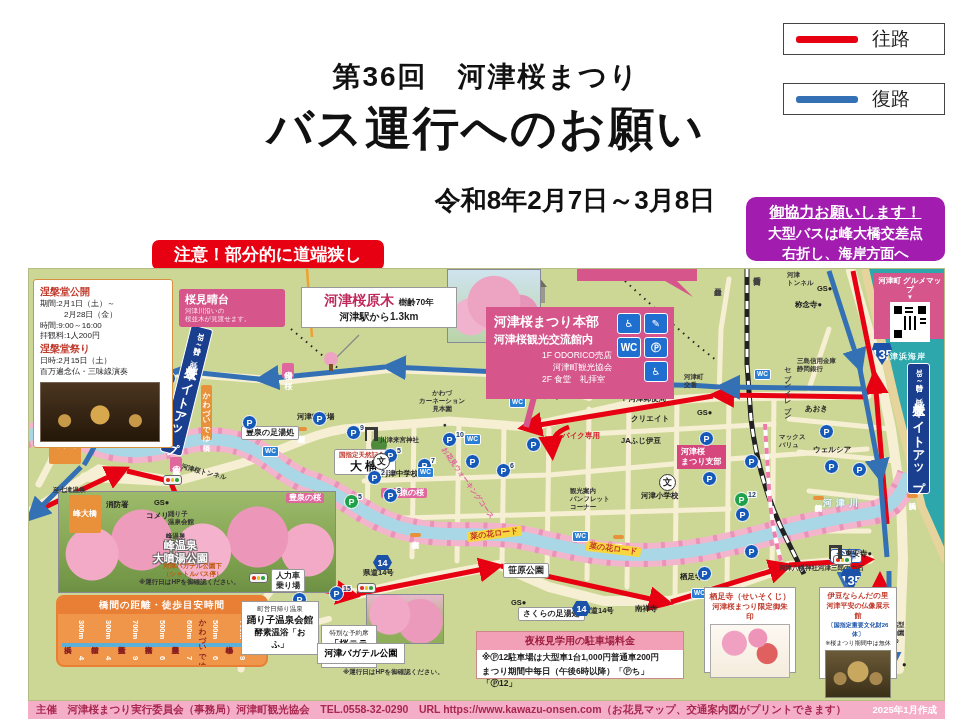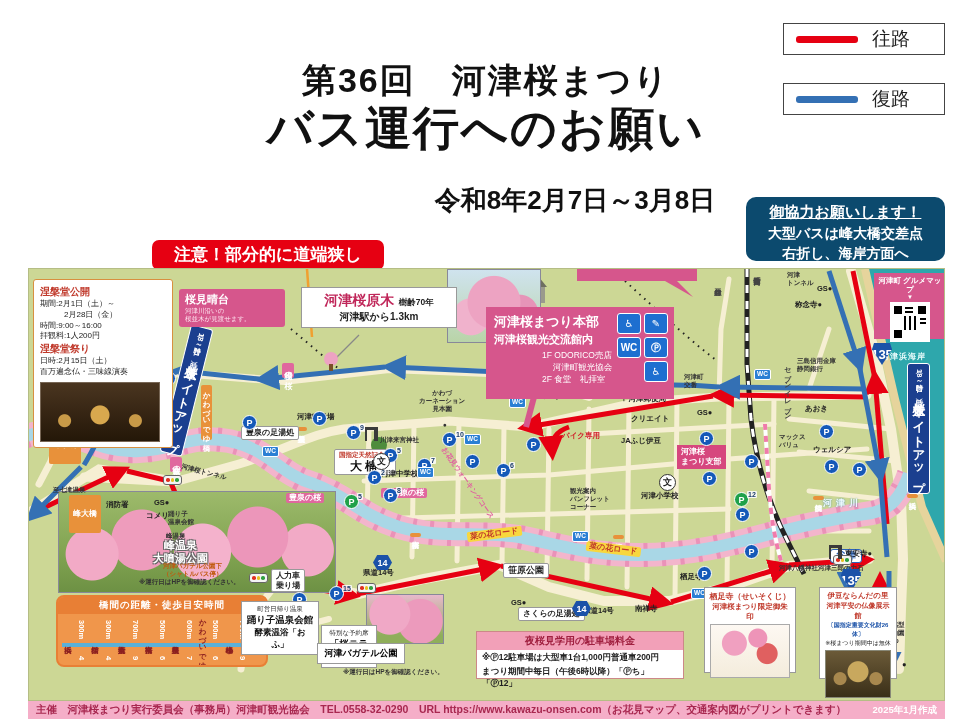--- a/index.html
+++ b/index.html
@@ -1,26 +1,26 @@
 <!DOCTYPE html>
 <html><head>
 <meta charset="utf-8">
 <style>
   html,body{margin:0;padding:0;background:#fff;}
   body{font-family:"Liberation Sans","DejaVu Sans",sans-serif;}
   #stage{position:relative;width:972px;height:720px;background:#fff;overflow:hidden;}
   .abs{position:absolute;}
   
-  #title1{left:0;top:58px;width:972px;text-align:center;font-size:34px;font-weight:bold;color:#111;letter-spacing:2px;}
+  #title1{left:0;top:58px;width:972px;text-align:center;font-size:28px;font-weight:bold;color:#111;letter-spacing:2px;}
   #title2{left:0;top:98px;width:972px;text-align:center;font-size:46px;font-weight:bold;color:#111;letter-spacing:2px;}
   #period{left:340px;top:183px;width:470px;text-align:center;font-size:26px;font-weight:bold;color:#111;}
   .legend-box{left:783px;width:162px;height:32px;border:1.5px solid #444;background:#fff;display:flex;align-items:center;gap:14px;padding:0 12px;box-sizing:border-box;}
   .legend-line{width:62px;height:7px;border-radius:3px;}
   .legend-label{font-size:19px;color:#222;}
-  #notice-right{left:746px;top:197px;width:199px;height:64px;background:#0c4a6e;border-radius:10px;color:#fff;font-weight:bold;text-align:center;font-size:14px;line-height:1.45;padding-top:4px;box-sizing:border-box;}
+  #notice-right{left:746px;top:197px;width:199px;height:64px;background:#a21caf;border-radius:10px;color:#fff;font-weight:bold;text-align:center;font-size:14px;line-height:1.45;padding-top:4px;box-sizing:border-box;}
   #notice-right .u{text-decoration:underline;font-size:15px;}
   #notice-left{left:152px;top:240px;width:232px;height:30px;background:#e60012;border-radius:7px;color:#fff;font-weight:bold;text-align:center;font-size:17px;line-height:30px;}
   
   #map{left:28px;top:268px;width:917px;height:433px;background:#ccd795;border:1px solid #b5bd85;box-sizing:border-box;overflow:hidden;}
   #mapsvg{position:absolute;left:0;top:0;}
   .lbl{position:absolute;white-space:pre-line;line-height:1.2;color:#333;font-size:8px;z-index:5;}
   .lbl .pre{display:inline;}
   .tiny{font-size:7.5px;font-weight:bold;color:#222;}
   .tiny6{font-size:6.5px;font-weight:bold;color:#333;}
   .c{text-align:center;}

